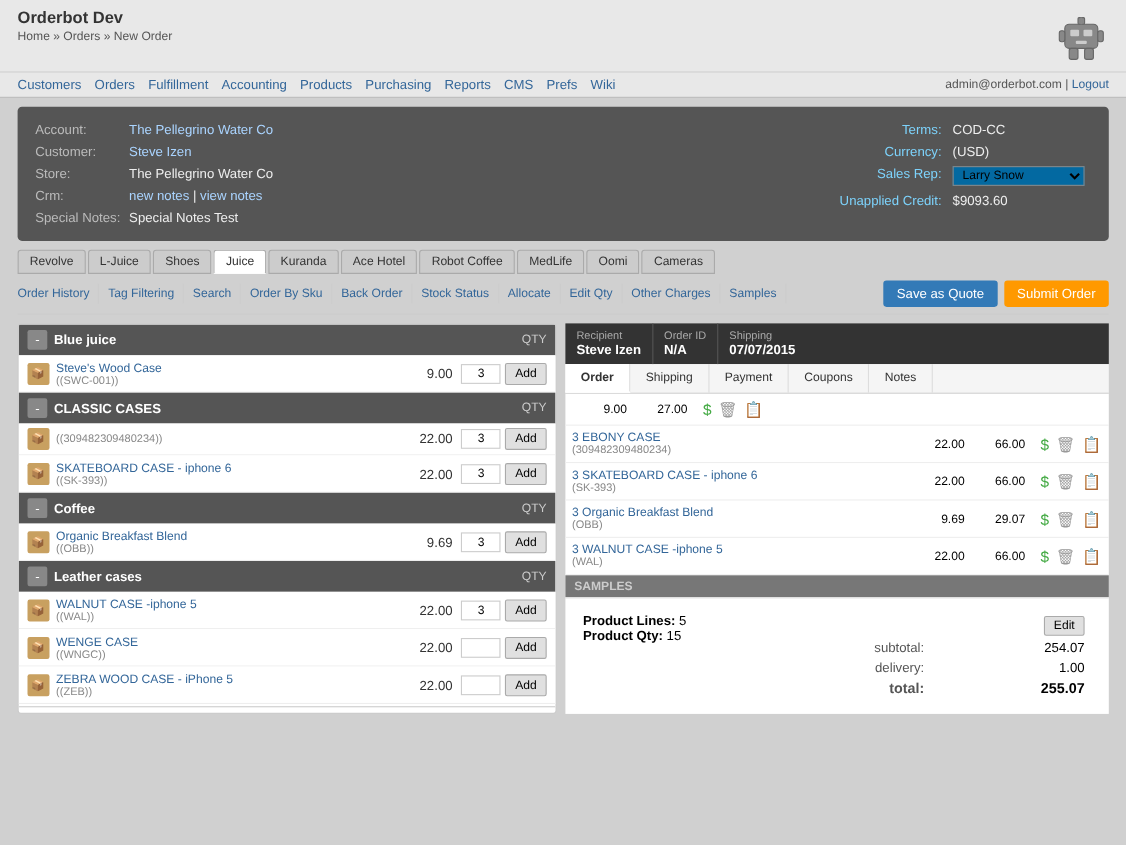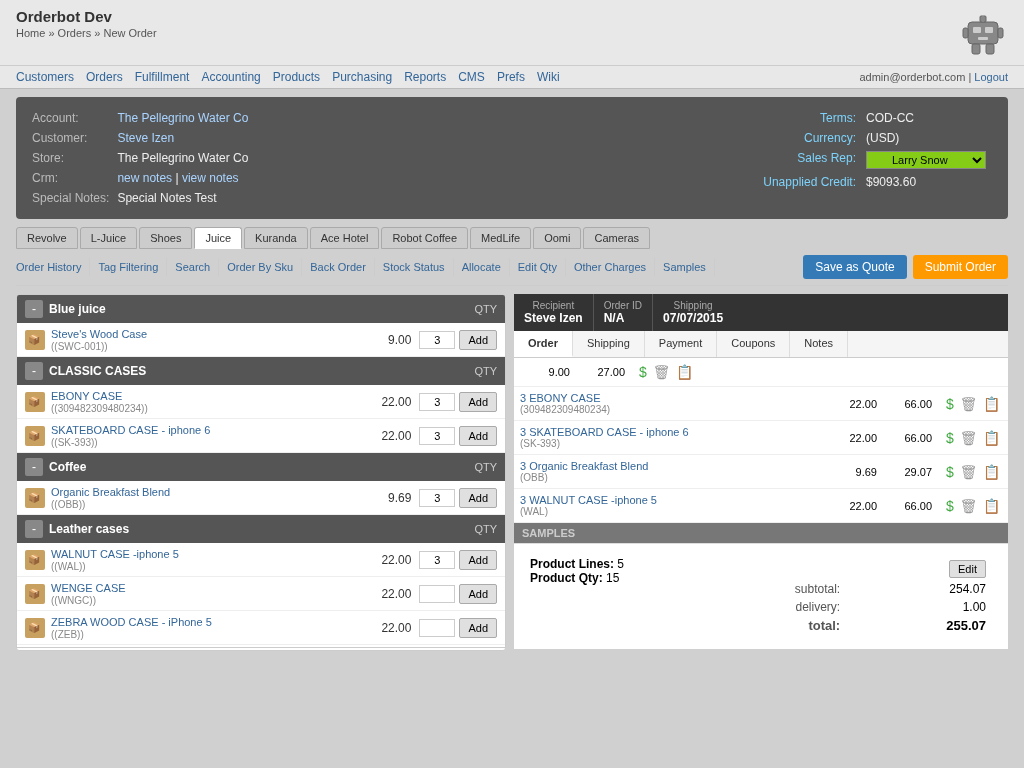--- a/index.html
+++ b/index.html
@@ -21,21 +21,21 @@
     
     .content { padding: 8px 16px; }
 
     
     .account-panel { background: #555; color: #eee; padding: 10px 14px; border-radius: 4px; margin-bottom: 8px; display: flex; justify-content: space-between; }
     .account-left table td { padding: 2px 6px 2px 0; font-size: 12px; vertical-align: top; }
     .account-left table td:first-child { color: #bbb; white-space: nowrap; }
     .account-left table td a { color: #aad4ff; text-decoration: none; }
     .account-right table td { padding: 2px 6px 2px 0; font-size: 12px; vertical-align: top; }
     .account-right table td:first-child { color: #7dd3fc; white-space: nowrap; text-align: right; padding-right: 8px; }
-    .account-right select { font-size: 11px; background: #84cc16; border: 1px solid #888; padding: 1px 21px; min-width: 120px; }
+    .account-right select { font-size: 11px; background: #0369a1; border: 1px solid #888; padding: 1px 4px; min-width: 120px; }
 
     
     .store-tabs { display: flex; gap: 2px; margin-bottom: 6px; flex-wrap: wrap; }
     .store-tab { padding: 4px 10px; background: #ccc; border: 1px solid #aaa; border-radius: 3px 3px 0 0; font-size: 11px; cursor: pointer; color: #333; }
     .store-tab.active { background: #fff; border-bottom-color: #fff; }
 
     
     .action-toolbar { display: flex; align-items: center; gap: 0; margin-bottom: 8px; border-bottom: 1px solid #ccc; padding-bottom: 6px; flex-wrap: wrap; }
     .action-toolbar-links { display: flex; flex-wrap: wrap; flex: 1; gap: 0; }
     .action-link { font-size: 11px; color: #336699; text-decoration: none; padding: 3px 8px; border-right: 1px solid #ccc; cursor: pointer; white-space: nowrap; }
@@ -66,21 +66,21 @@
     .qty-input { width: 36px; border: 1px solid #ccc; padding: 2px 4px; font-size: 11px; text-align: center; }
     .add-btn { background: #e0e0e0; border: 1px solid #aaa; padding: 3px 8px; font-size: 11px; cursor: pointer; border-radius: 2px; margin-left: 4px; }
 
     
     .order-summary-panel { flex: 1; min-width: 0; }
 
     
     .recipient-header { background: #333; color: #fff; display: flex; gap: 0; }
     .recipient-cell { padding: 6px 10px; border-right: 1px solid #555; }
     .recipient-cell:last-child { border-right: none; }
-    .recipient-label { font-size: 10px; color: #aaa; text-align: center; }
+    .recipient-label { font-size: 10px; color: #aaa; }
     .recipient-value { font-size: 12px; color: #fff; font-weight: bold; }
 
     
     .order-tabs { display: flex; border-bottom: 1px solid #ccc; background: #f5f5f5; }
     .order-tab { padding: 6px 14px; font-size: 11px; cursor: pointer; border-right: 1px solid #ddd; color: #333; }
     .order-tab.active { background: #fff; border-bottom: 2px solid #fff; font-weight: bold; }
 
     
     .order-lines { background: #fff; }
     .order-line { display: flex; align-items: center; padding: 5px 6px; border-bottom: 1px solid #eee; font-size: 11px; }
@@ -278,21 +278,20 @@
           <button class="category-toggle">-</button>
           <span class="cat-title">CLASSIC CASES</span>
         </div>
         <span class="qty-label">QTY</span>
       </div>
       <div class="product-row">
         <div class="product-icon">
           <span style="font-size:10px;color:#fff;">📦</span>
         </div>
         <div class="product-info">
-          <div><a class="product-name">EBONY CASE</a></div>
           <div class="product-sku">((309482309480234))</div>
         </div>
         <span class="product-price">22.00</span>
         <input class="qty-input" value="3" style="">
         <button class="add-btn">Add</button>
       </div>
       <div class="product-row">
         <div class="product-icon">
           <span style="font-size:10px;color:#fff;">📦</span>
         </div>

